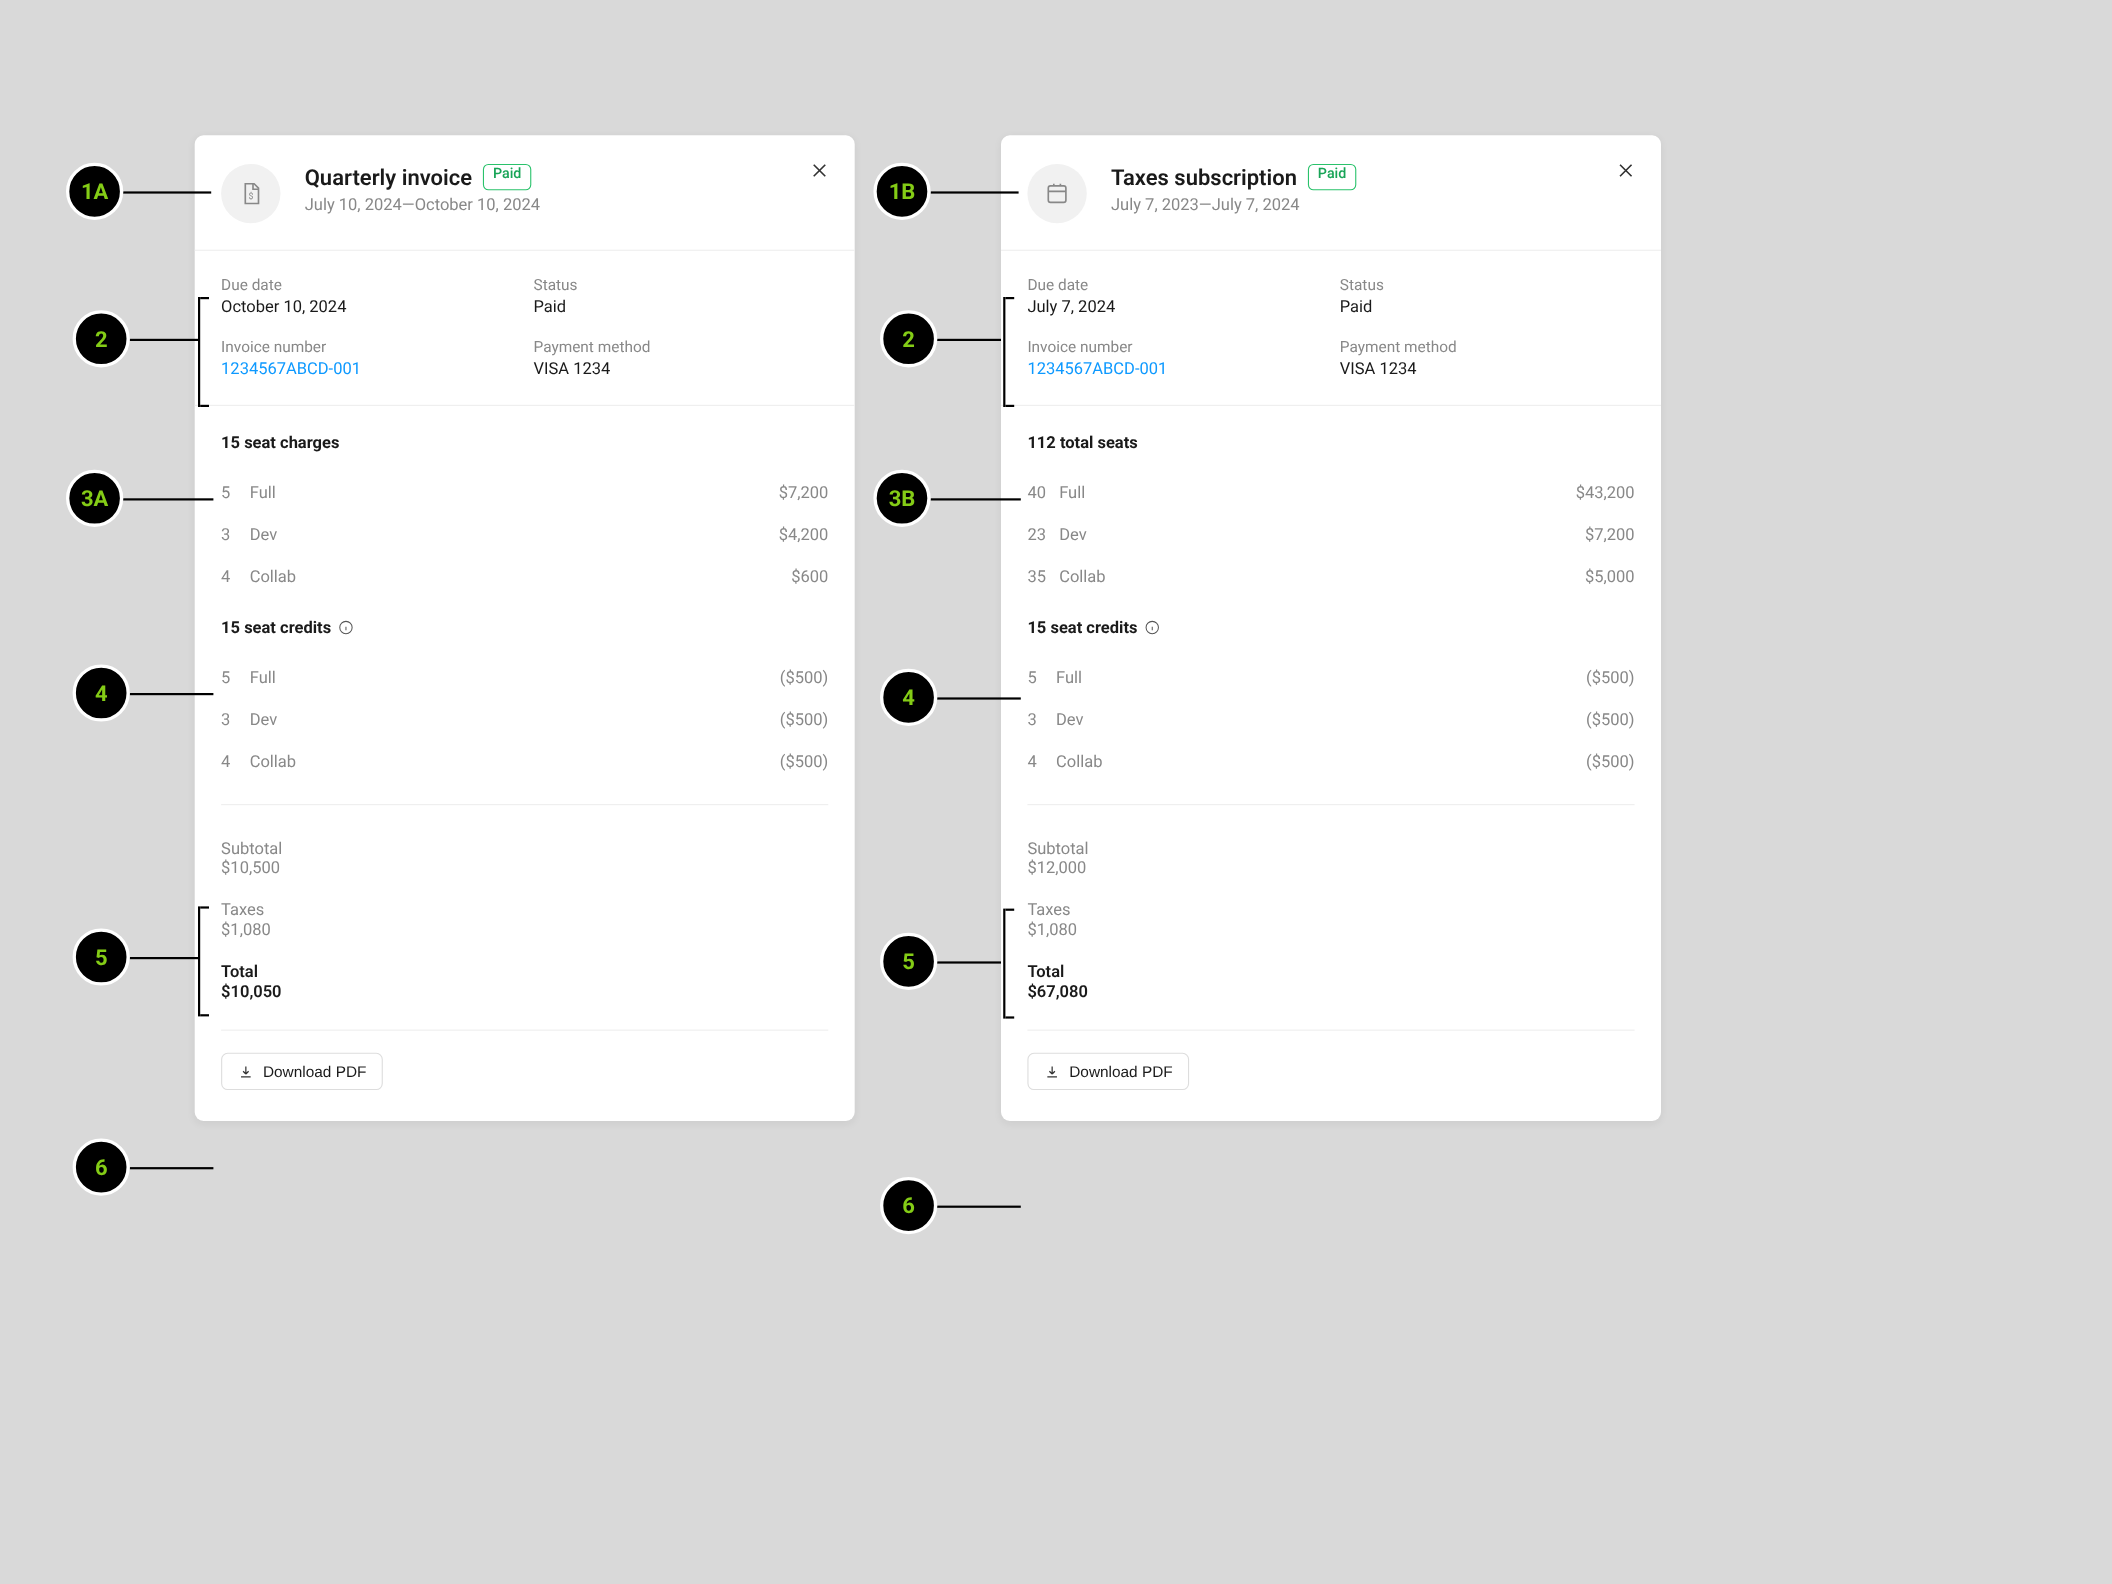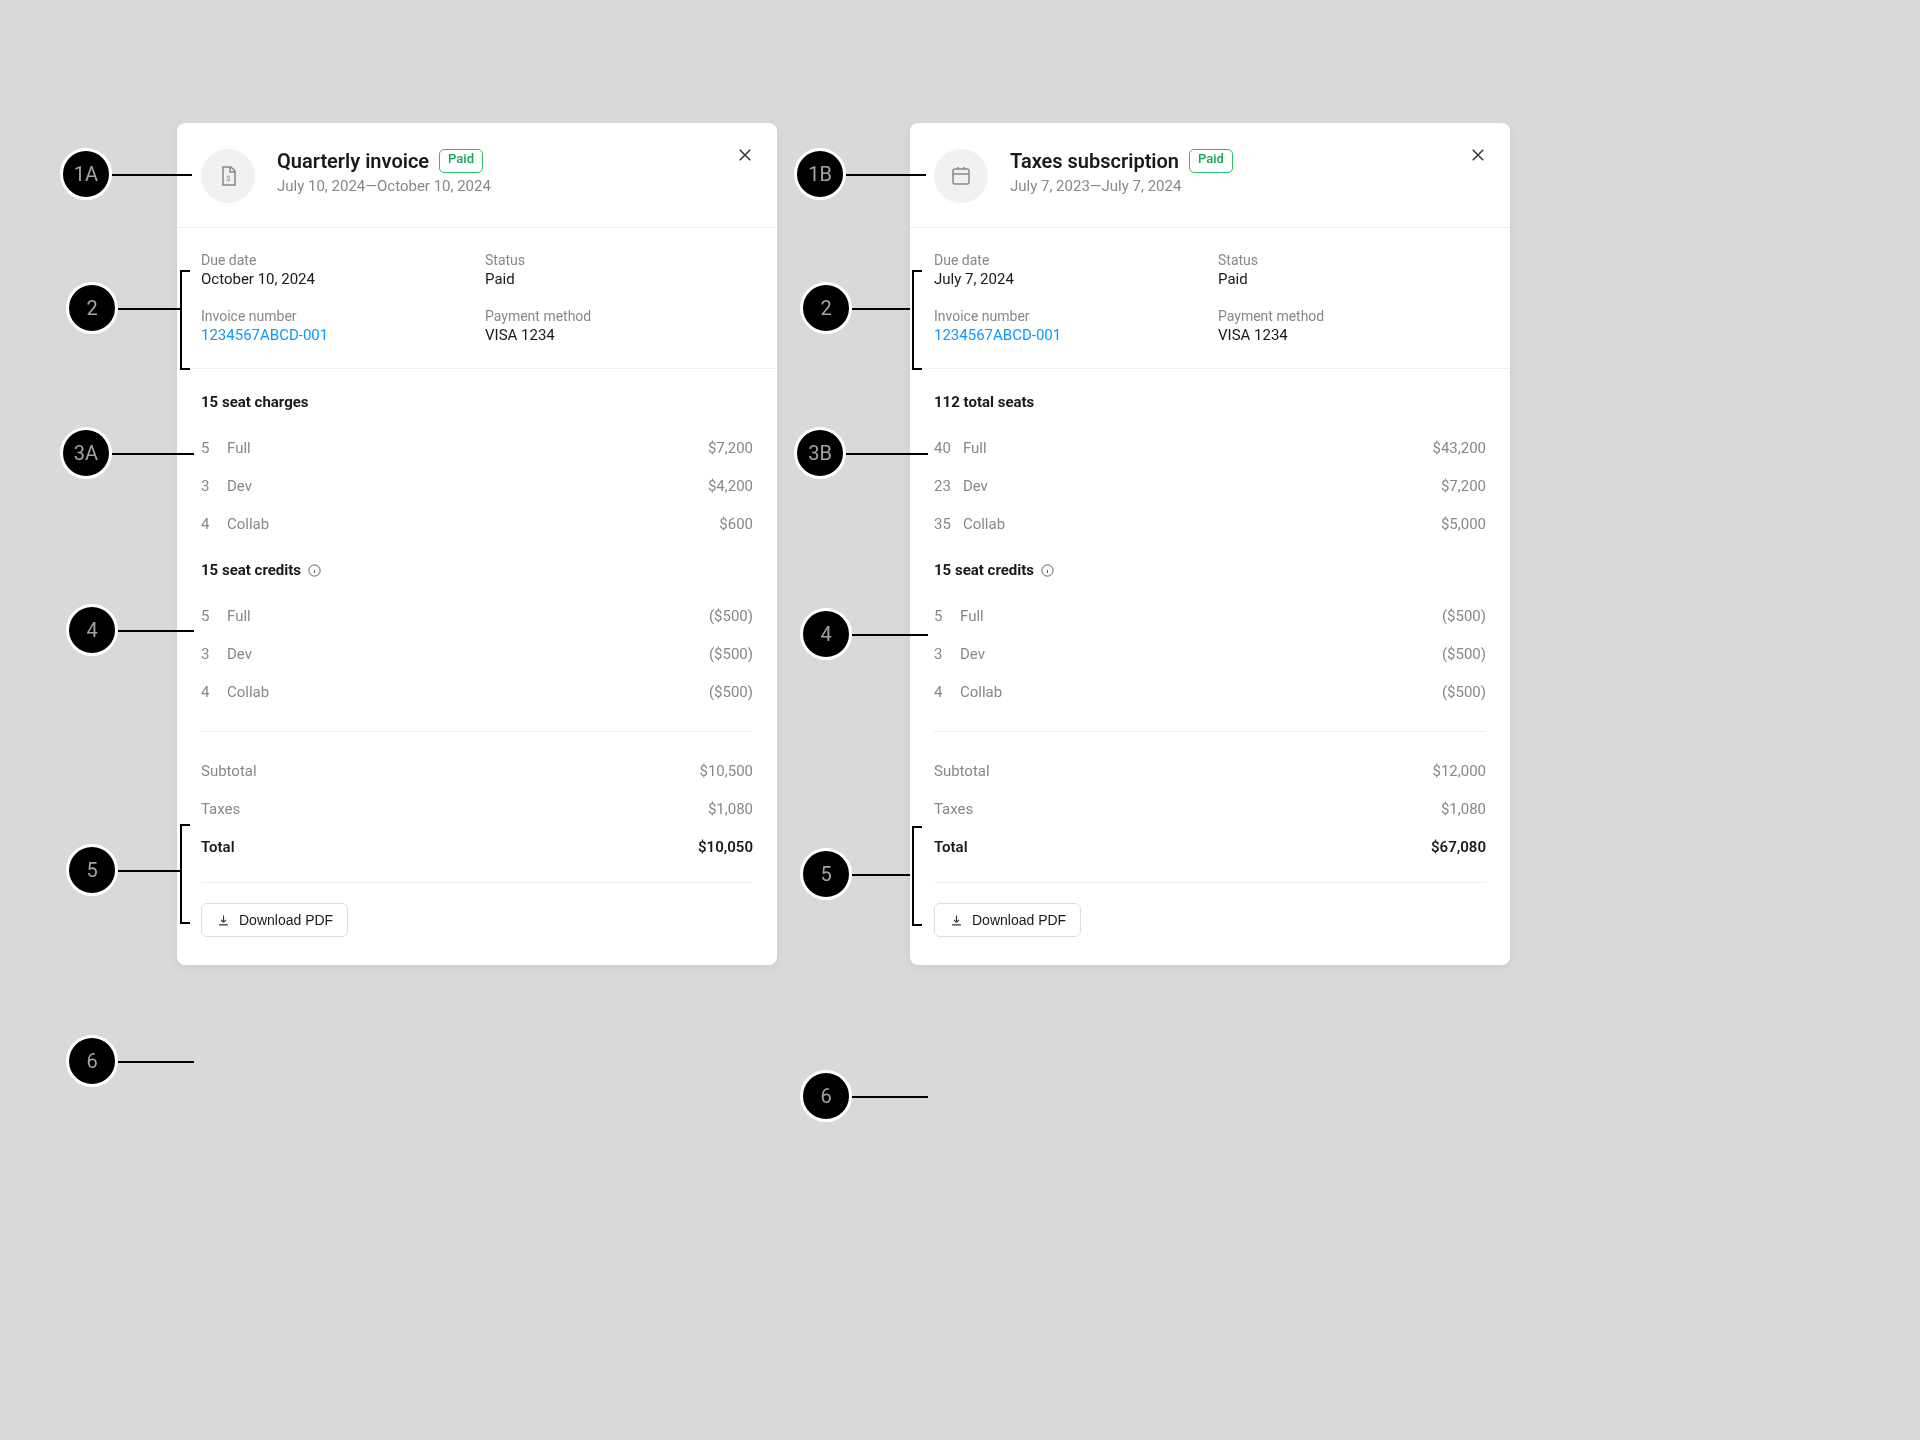--- a/index.html
+++ b/index.html
@@ -79,21 +79,21 @@
     padding: 10px 0;
     font-size: 15px;
     color: #888;
   }
   .line-row .left { display: flex; gap: 12px; }
   .line-row .qty { min-width: 14px; text-align: left; }
   .line-row .amount { color: #888; }
 
   .totals-section { padding: 0 24px 0 24px; }
   .totals-divider { height: 1px; background: #eee; margin: 20px 0; }
-  .total-row { display: flex; justify-content: space-between; padding: 10px 0; font-size: 15px; color: #888; }
+  .total-row { display: flex; justify-content: space-between; padding: 10px 0; font-size: 15px; color: #888; flex-direction: column; }
   .total-row.bold { color: #1a1a1a; font-weight: 600; }
   .note { color: #999; font-size: 14px; line-height: 1.45; padding: 12px 24px 0 24px; }
 
   .footer-section { padding: 20px 24px 28px 24px; }
   .footer-divider { height: 1px; background: #eee; margin: 0 24px; margin-top: 16px; }
   .download-btn {
     display: inline-flex; align-items: center; gap: 8px;
     border: 1px solid #ddd;
     border-radius: 6px;
     background: #fff;
@@ -104,23 +104,23 @@
   }
   .download-btn svg { width: 15px; height: 15px; stroke: #333; fill: none; stroke-width: 1.8; }
 
   
   .anno {
     position: absolute;
     width: 52px; height: 52px;
     border-radius: 50%;
     background: #000;
     border: 3px solid #fff;
-    color: #a3a3a3;
+    color: #84cc16;
     display: flex; align-items: center; justify-content: center;
-    font-weight: 400; font-size: 20px;
+    font-weight: 700; font-size: 20px;
     z-index: 10;
   }
   .anno-line {
     position: absolute;
     height: 2px; background: #000;
     z-index: 9;
   }
   .bracket {
     position: absolute;
     border-left: 2px solid #000;

